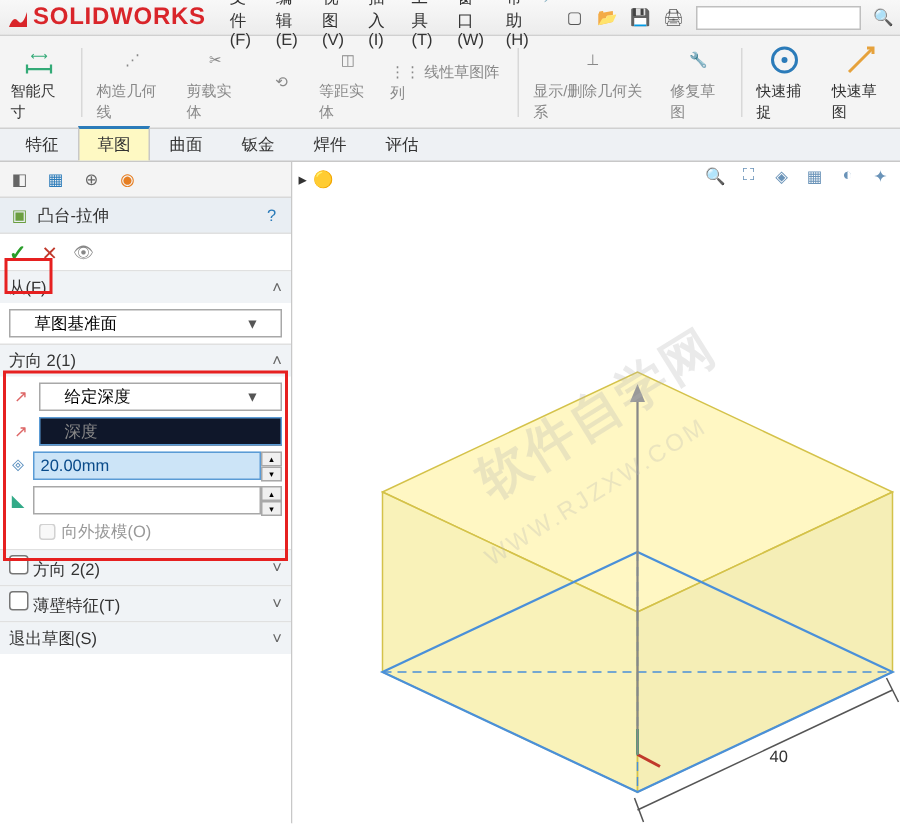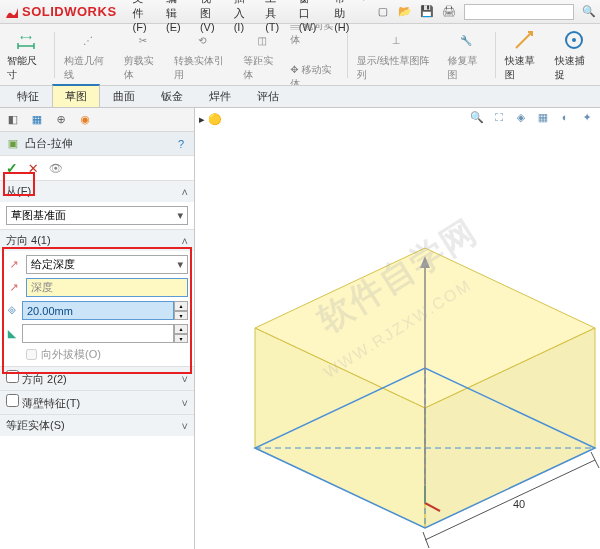--- a/index.html
+++ b/index.html
@@ -1,19 +1,19 @@
 <!DOCTYPE html>
 <html><head>
 <meta charset="utf-8">
 <style>
 * { margin: 0; padding: 0; box-sizing: border-box; font-family: "Microsoft YaHei", Arial, sans-serif; }
 body { width: 600px; height: 549px; background: #fff; font-size: 11px; overflow: hidden; position: relative; }
 
 .titlebar { height: 24px; background: linear-gradient(#f8f8f8,#ececec); border-bottom: 1px solid #d0d0d0; display: flex; align-items: center; padding: 0 4px; }
-.logo { display: flex; align-items: center; gap: 2px; font-weight: bold; color: #d9252a; font-size: 13px; letter-spacing: .5px; }
+.logo { display: flex; align-items: center; gap: 2px; font-weight: bold; color: #d9252a; font-size: 16px; letter-spacing: .5px; }
 .logo-icon { width: 16px; height: 16px; }
 .menus { display: flex; gap: 2px; margin-left: 10px; }
 .menu-item { padding: 2px 6px; color: #333; cursor: default; }
 .right-icons { margin-left: auto; display: flex; gap: 8px; align-items: center; }
 .search-box { width: 110px; height: 16px; border: 1px solid #bfbfbf; background: #fff; padding: 0 3px; font-size: 10px; }
 .ic { width: 14px; height: 14px; display: inline-flex; align-items: center; justify-content: center; color: #555; }
 
 .ribbon { height: 62px; background: #f4f4f4; border-bottom: 1px solid #d0d0d0; display: flex; align-items: center; padding: 2px 4px; gap: 6px; overflow: hidden; }
 .ribbon-group { display: flex; flex-direction: column; align-items: center; gap: 1px; color: #888; font-size: 10px; padding: 0 3px; }
 .ribbon-group.enabled { color: #333; }
@@ -35,22 +35,22 @@
 .check-ic { color: #2a9d2a; font-size: 14px; font-weight: bold; }
 .x-ic { color: #c0392b; font-size: 13px; }
 .eye-ic { color: #888; }
 
 .panel { border-top: 1px solid #e0e0e0; }
 .panel-header { display: flex; align-items: center; justify-content: space-between; padding: 3px 6px; background: #f0f3f6; font-size: 11px; color: #333; }
 .panel-header .caret { color: #666; }
 .panel-body { padding: 4px 6px; }
 .field-row { display: flex; align-items: center; gap: 4px; margin-bottom: 4px; }
 .field-ic { width: 16px; height: 16px; display: flex; align-items: center; justify-content: center; color: #5a8fbf; }
-.combo { flex: 1; height: 19px; border: 1px solid #a8a8a8; background: #fff; display: flex; align-items: center; padding: 0 4px; font-size: 11px; justify-content: space-between; }
-.combo.selected { background: #fef9c3; border-color: #5a9bd5; }
+.combo { flex: 1; height: 19px; border: 1px solid #a8a8a8; background: #fff; display: flex; align-items: center; padding: 0 16px; font-size: 11px; justify-content: space-between; }
+.combo.selected { background: #0f172a; border-color: #5a9bd5; }
 .combo-caret { color: #555; }
 .spin { flex: 1; height: 19px; display: flex; }
 .spin input { flex: 1; border: 1px solid #a8a8a8; padding: 0 4px; font-size: 11px; }
 .spin-btns { width: 14px; display: flex; flex-direction: column; }
 .spin-btn { flex: 1; border: 1px solid #a8a8a8; background: #f0f0f0; font-size: 6px; display: flex; align-items: center; justify-content: center; }
 
 .redbox1 { position: absolute; border: 2px solid #e62020; left: 3px; top: 172px; width: 32px; height: 24px; pointer-events: none; }
 .redbox2 { position: absolute; border: 2px solid #e62020; left: 2px; top: 247px; width: 190px; height: 127px; pointer-events: none; }
 
 .viewport { flex: 1; position: relative; background: #fff; }
@@ -113,57 +113,57 @@
   <div class="ribbon-group">
     <div class="ribbon-ic">⋰</div>
       <span>构造几何线</span>
   </div>
   <div class="ribbon-group">
     <div class="ribbon-ic">✂</div>
       <span>剪载实体</span>
   </div>
   <div class="ribbon-group">
     <div class="ribbon-ic">⟲</div>
-      <span>转换实体引用</span>
   </div>
   <div class="ribbon-group">
     <div class="ribbon-ic">◫</div>
       <span>等距实体</span>
   </div>
   <div style="display:flex;flex-direction:column;gap:16px;color:#888;font-size:10px">
     <div>▤ <span>镜向实体</span></div>
+    <div>⋮⋮ <span>线性草图阵列</span></div>
     <div>✥ <span>移动实体</span></div>
   </div>
   <div class="ribbon-sep"></div>
   <div class="ribbon-group">
     <div class="ribbon-ic">⊥</div>
-      <span>显示/线性草图阵列</span>
+      <span>显示/删除几何关系</span>
   </div>
   <div class="ribbon-group">
     <div class="ribbon-ic">🔧</div>
       <span>修复草图</span>
   </div>
   <div class="ribbon-sep"></div>
+  <div class="ribbon-group enabled">
+    <div class="ribbon-ic">
+        <svg width="24" height="24">
+          <circle cx="12" cy="12" r="8" fill="none" stroke="#2b7bb9" stroke-width="2"></circle>
+          <circle cx="12" cy="12" r="2" fill="#2b7bb9"></circle>
+        </svg>
+      </div>
+    <span>快速捕捉</span>
+  </div>
   <div class="ribbon-group enabled">
     <div class="ribbon-ic">
         <svg width="24" height="24">
           <path d="M4 20 L20 4" stroke="#e6a23c" stroke-width="2"></path>
           <path d="M16 4 L20 4 L20 8" stroke="#e6a23c" stroke-width="2" fill="none"></path>
         </svg>
       </div>
     <span>快速草图</span>
-  </div>
-  <div class="ribbon-group enabled">
-    <div class="ribbon-ic">
-        <svg width="24" height="24">
-          <circle cx="12" cy="12" r="8" fill="none" stroke="#2b7bb9" stroke-width="2"></circle>
-          <circle cx="12" cy="12" r="2" fill="#2b7bb9"></circle>
-        </svg>
-      </div>
-    <span>快速捕捉</span>
   </div>
 </div>
 
 <div class="tabs">
   <div class="tab">特征</div>
   <div class="tab active">草图</div>
   <div class="tab">曲面</div>
   <div class="tab">钣金</div>
   <div class="tab">焊件</div>
   <div class="tab">评估</div>
@@ -199,21 +199,21 @@
       <div class="panel-body">
         <div class="combo">
           <span>草图基准面</span>
           <span class="combo-caret">▾</span>
         </div>
       </div>
     </div>
 
     <div class="panel">
       <div class="panel-header">
-        <span>方向 4(1)</span>
+        <span>方向 2(1)</span>
         <span class="caret">˄</span>
       </div>
       <div class="panel-body">
         <div class="field-row">
           <div class="field-ic" style="color:#d66">↗</div>
           <div class="combo">
             <span>给定深度</span>
             <span class="combo-caret">▾</span>
           </div>
         </div>
@@ -259,21 +259,21 @@
 
     <div class="panel">
       <div class="panel-header">
         <span><input type="checkbox" style=""> <span>薄壁特征(T)</span></span>
         <span class="caret">˅</span>
       </div>
     </div>
 
     <div class="panel">
       <div class="panel-header">
-        <span>等距实体(S)</span>
+        <span>退出草图(S)</span>
         <span class="caret">˅</span>
       </div>
     </div>
   </div>
 
   <div class="viewport">
     <div class="vp-top">
       <span>▸</span>
       <span class="ic">🟡</span>
     </div>

